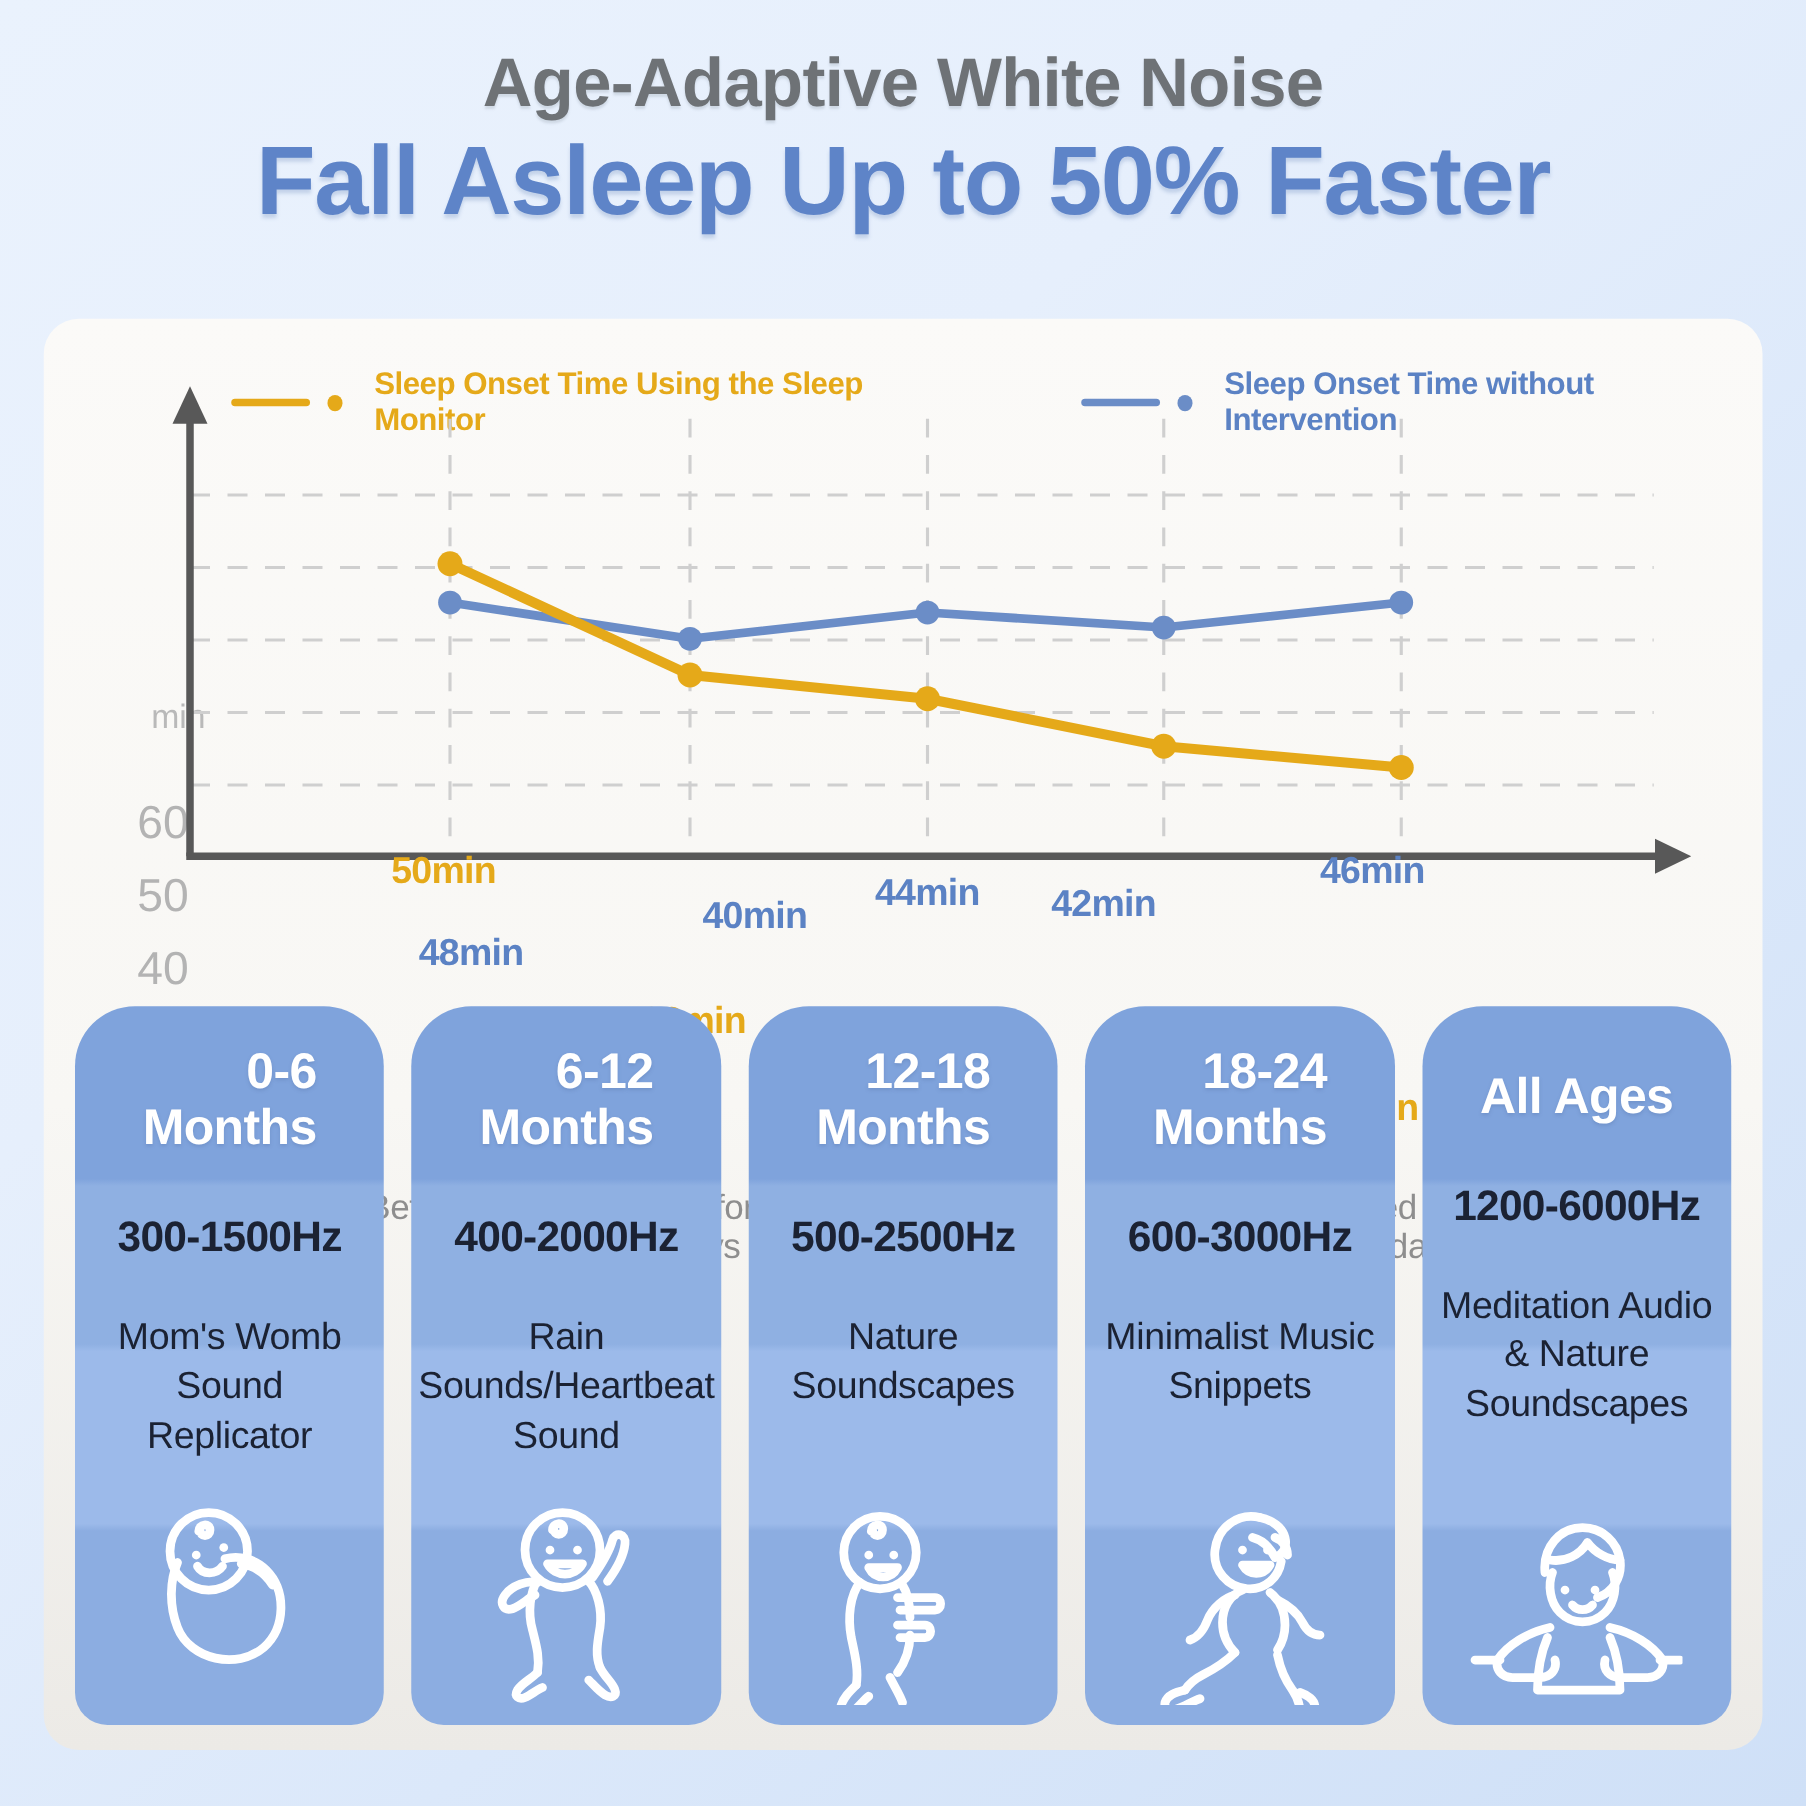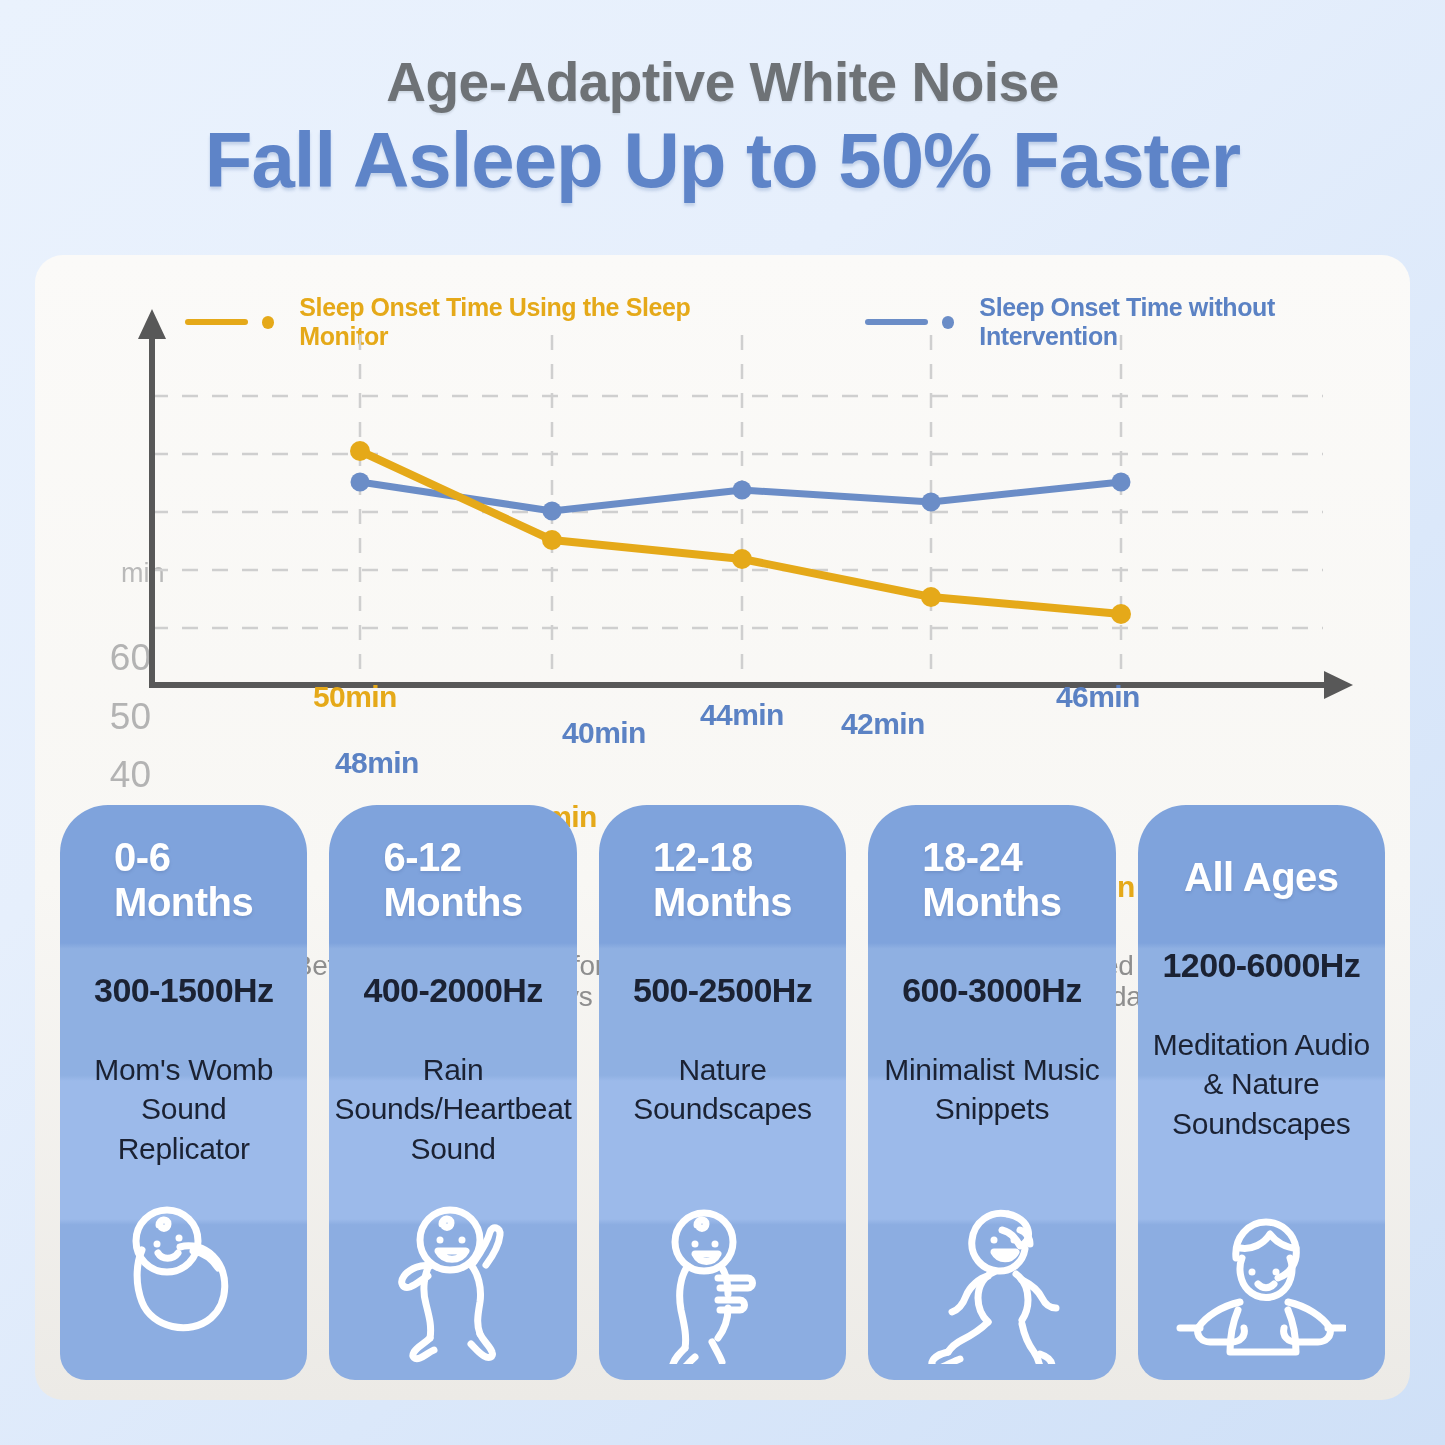--- a/index.html
+++ b/index.html
@@ -4,21 +4,21 @@
 <style>
   * { margin:0; padding:0; box-sizing:border-box; }
   html,body { width:1445px; height:1445px; }
   body {
     font-family:"Liberation Sans", sans-serif;
     background:linear-gradient(140deg,#eaf2fd 0%,#e6effc 35%,#dbe8fa 65%,#cfe0f7 100%);
     position:relative; overflow:hidden;
   }
 
   
-  .header { padding-top:38px; text-align:center;margin-top:16px; }
+  .header { padding-top:38px; text-align:center; }
   .subhead {
     font-size:55px; font-weight:bold; color:#6e7276;
     letter-spacing:-0.5px; line-height:1.05;
     text-shadow:0 2px 2px rgba(120,130,145,.22);
   }
   .headline {
     font-size:78px; font-weight:bold; color:#5e84c8;
     letter-spacing:-1px; line-height:1.08; margin-top:6px;
     text-shadow:0 3px 3px rgba(110,140,190,.30);
   }
@@ -64,21 +64,21 @@
     display:flex; gap:22px;
   }
   .card {
     flex:1; position:relative;
     border-radius:48px 48px 26px 26px;
     background:linear-gradient(180deg,#7fa3dc 0%,#7fa3dc 24%,#8fb0e2 25%,#8fb0e2 47%,#9cbaea 48%,#9cbaea 72%,#8cade1 73%,#8cade1 100%);
     overflow:hidden; display:flex; flex-direction:column; align-items:center;
   }
   .card-title {
     color:#ffffff; font-weight:bold; font-size:40px; line-height:1.12;
-    text-align:left; margin-top:30px; letter-spacing:-0.5px;
+    text-align:right; margin-top:30px; letter-spacing:-0.5px;
     text-shadow:0 2px 3px rgba(70,100,150,.25);
   }
   .card-title.single { margin-top:50px; }
   .card-hz {
     color:#1b2233; font-weight:bold; font-size:34px;
     text-align:center; margin-top:46px; letter-spacing:-0.6px;
   }
   .card-desc {
     color:#1b2233; font-size:30px; line-height:1.32;
     text-align:center; margin-top:40px; padding:0 14px; letter-spacing:-0.3px;

